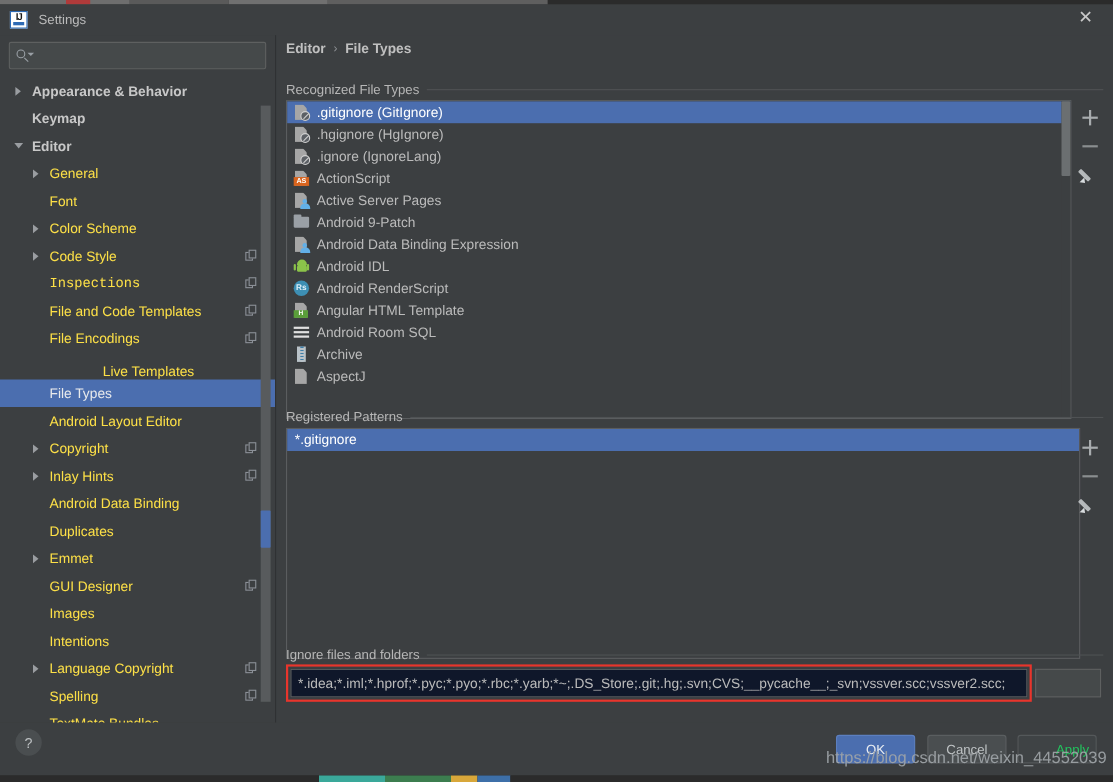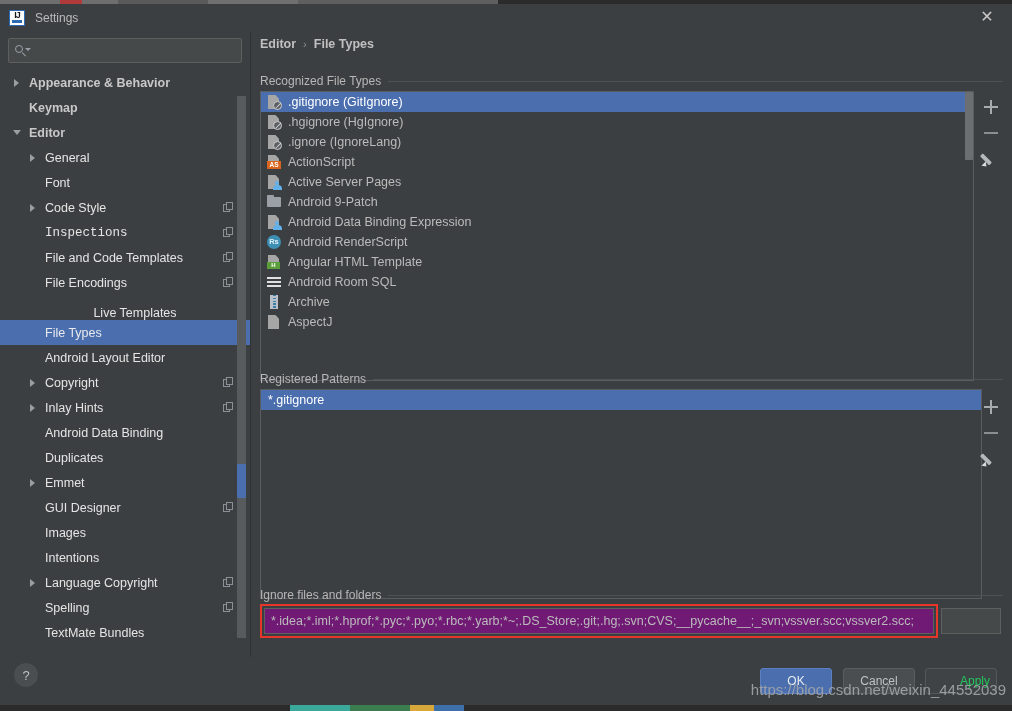--- a/index.html
+++ b/index.html
@@ -90,21 +90,21 @@
   .tree-row .twisty.right::after {
     content: ""; position: absolute; left: 2px; top: 1.5px;
     border-left: 5px solid #9a9da1; border-top: 4px solid transparent;
     border-bottom: 4px solid transparent;
   }
   .tree-row .twisty.down::after {
     content: ""; position: absolute; left: 1px; top: 3px;
     border-top: 5px solid #9a9da1; border-left: 4px solid transparent;
     border-right: 4px solid transparent;
   }
-  .tree-label { font-size: 12.5px; color: #e5e5e5; white-space: nowrap; }
+  .tree-label { font-size: 12.5px; color: #fde047; white-space: nowrap; }
   .tree-row.lvl0 .tree-label { color: #c8c8c8; font-weight: bold; }
   .tree-row.sel .tree-label { color: #e8eaec; }
   .copy-ic {
     position: absolute; right: 16px; top: 7px; width: 11px; height: 11px;
   }
   .copy-ic .b1 {
     position: absolute; left: 0; top: 2px; width: 7px; height: 8px;
     border: 1px solid #8b9097;
   }
   .copy-ic .b2 {
@@ -246,21 +246,21 @@
     background: #b5b9bb; transform: rotate(-45deg); transform-origin: center;
     border-radius: 1px;
   }
   .tb-pencil .p-tip {
     position: absolute; left: 4px; top: 17px; width: 0; height: 0;
     border-left: 3px solid transparent; border-right: 3px solid transparent;
     border-top: 4px solid #d8dcde; transform: rotate(-45deg);
   }
 
   .ignore-field {
-    position: absolute; background: #701a75; border: 1px solid #5e6060;
+    position: absolute; background: #0f172a; border: 1px solid #5e6060;
     display: flex; align-items: center; padding: 0 6px;
   }
   .ignore-field input {
     width: 100%; background: transparent; border: none; outline: none;
     color: #bbbbbb; font-size: 12.5px; font-family: "Liberation Sans", sans-serif;
   }
   .ignore-redbox {
     position: absolute; border: 2px solid #e8352c; pointer-events: none;
   }
   .ignore-tail {
@@ -356,20 +356,24 @@
           <div class="tree-row lvl1" style="padding-left: 28px;">
             <span class="twisty right"></span>
             <span class="tree-label" style="margin-left: 6px;">General</span>
           </div>
           <div class="tree-row lvl1" style="padding-left: 28px;">
             <span class="twisty"></span>
             <span class="tree-label" style="margin-left: 6px;">Font</span>
           </div>
           <div class="tree-row lvl1" style="padding-left: 28px;">
             <span class="twisty right"></span>
+            <span class="tree-label" style="margin-left: 6px;">Color Scheme</span>
+          </div>
+          <div class="tree-row lvl1" style="padding-left: 28px;">
+            <span class="twisty right"></span>
             <span class="tree-label" style="margin-left: 6px;">Code Style</span>
             <span class="copy-ic">
               <span class="b1"></span>
               <span class="b2"></span>
             </span>
           </div>
           <div class="tree-row lvl1" style="padding-left: 28px;">
             <span class="twisty"></span>
             <span class="tree-label" style="margin-left: 6px; font-family: Liberation Mono, monospace;">Inspections</span>
             <span class="copy-ic">
@@ -537,20 +541,31 @@
             </div>
             <div class="list-row">
               <span class="ftype-ic">
                 <span class="ic-page"></span>
                 <span class="ic-person">
                   <span class="head"></span>
                   <span class="body"></span>
                 </span>
               </span>
               <span>Android Data Binding Expression</span>
+            </div>
+            <div class="list-row">
+              <span class="ftype-ic">
+                <span class="ic-android">
+                  <span class="heada"></span>
+                  <span class="bodya"></span>
+                  <span class="arm-l"></span>
+                  <span class="arm-r"></span>
+                </span>
+              </span>
+              <span>Android IDL</span>
             </div>
             <div class="list-row">
               <span class="ftype-ic">
                 <span class="ic-rs">Rs</span>
               </span>
               <span>Android RenderScript</span>
             </div>
             <div class="list-row">
               <span class="ftype-ic">
                 <span class="ic-page"></span>

